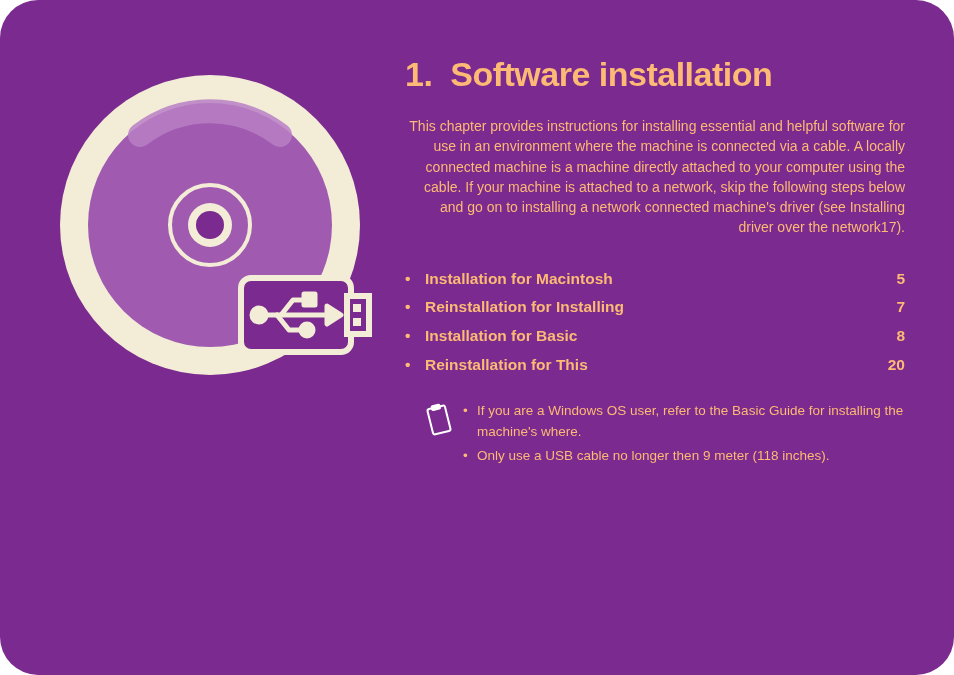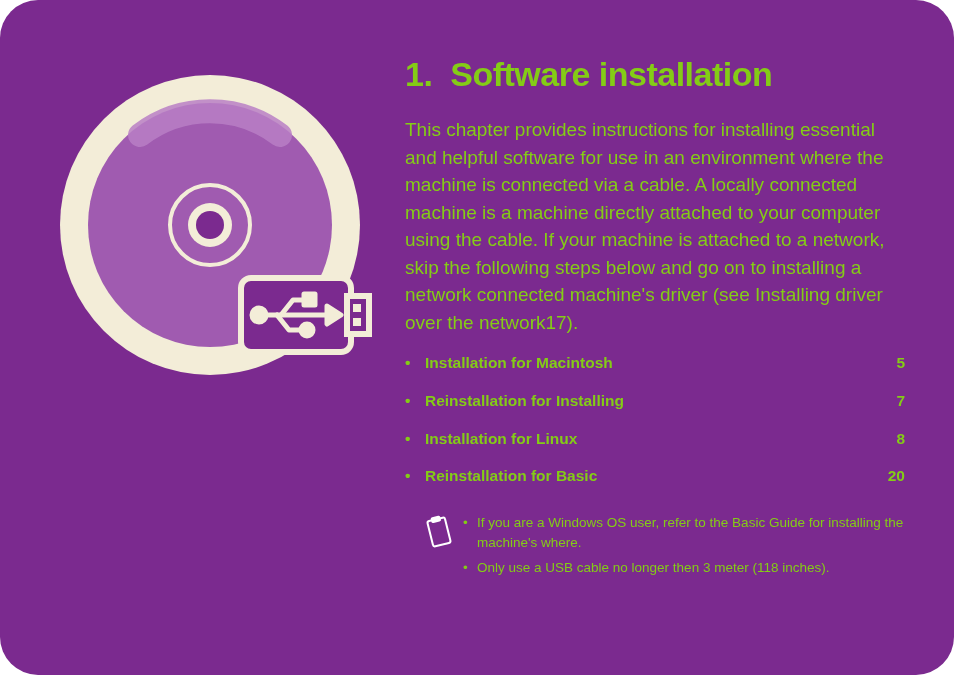--- a/index.html
+++ b/index.html
@@ -18,43 +18,44 @@
     left: 45px;
     top: 60px;
     width: 330px;
     height: 330px;
   }
   .content {
     position: absolute;
     left: 405px;
     top: 55px;
     width: 500px;
-    color: #84cc16;
+    color: #fdba74;
   }
   .chapter-title {
     font-size: 34px;
     font-weight: 700;
     margin-bottom: 22px;
     letter-spacing: -0.5px;
   }
   .intro {
-    font-size: 19px;
+    font-size: 14px;
     line-height: 1.45;
-    margin-bottom: 4px;
+    margin-bottom: 27px;
+    text-align: right;
   }
   .toc { list-style: none; margin-bottom: 22px; }
   .toc li {
     display: flex;
     align-items: baseline;
     font-size: 15.5px;
     font-weight: 700;
     line-height: 1.85;
   }
   .toc li .bullet { width: 20px; flex: 0 0 20px; }
-  .toc li .label { flex: 1 1 auto; margin-top: 9px; }
+  .toc li .label { flex: 1 1 auto; }
   .toc li .page-num { flex: 0 0 auto; text-align: right; padding-left: 10px; }
   .note-block {
     display: flex;
     align-items: flex-start;
     margin-left: 20px;
     margin-top: 4px;
   }
   .note-icon {
     flex: 0 0 28px;
     width: 28px;
@@ -118,45 +119,45 @@
         <span class="label">Installation for Macintosh</span>
         <span class="page-num">5</span>
       </li>
       <li>
         <span class="bullet">•</span>
         <span class="label">Reinstallation for Installing</span>
         <span class="page-num">7</span>
       </li>
       <li>
         <span class="bullet">•</span>
-        <span class="label">Installation for Linux</span>
+        <span class="label">Installation for Basic</span>
         <span class="page-num">8</span>
       </li>
       <li>
         <span class="bullet">•</span>
-        <span class="label">Reinstallation for Basic</span>
+        <span class="label">Reinstallation for This</span>
         <span class="page-num">20</span>
       </li>
     </ul>
 
     <div class="note-block">
       <div class="note-icon">
         <svg viewBox="0 0 28 34" width="28" height="34">
           <g transform="rotate(-14 14 17)">
             <rect x="5" y="4" width="18" height="26" rx="2" fill="none" stroke="#fff" stroke-width="2"></rect>
             <rect x="9" y="1" width="10" height="6" rx="2" fill="#fff"></rect>
           </g>
         </svg>
       </div>
       <ul class="note-list">
         <li>
           <span class="nb">•</span>
           <span class="nt">If you are a Windows OS user, refer to the Basic Guide for installing the machine's where.</span>
         </li>
         <li>
           <span class="nb">•</span>
-          <span class="nt">Only use a USB cable no longer then 3 meter (118 inches).</span>
+          <span class="nt">Only use a USB cable no longer then 9 meter (118 inches).</span>
         </li>
       </ul>
     </div>
   </div>
 
 </div>
 
 </body></html>

